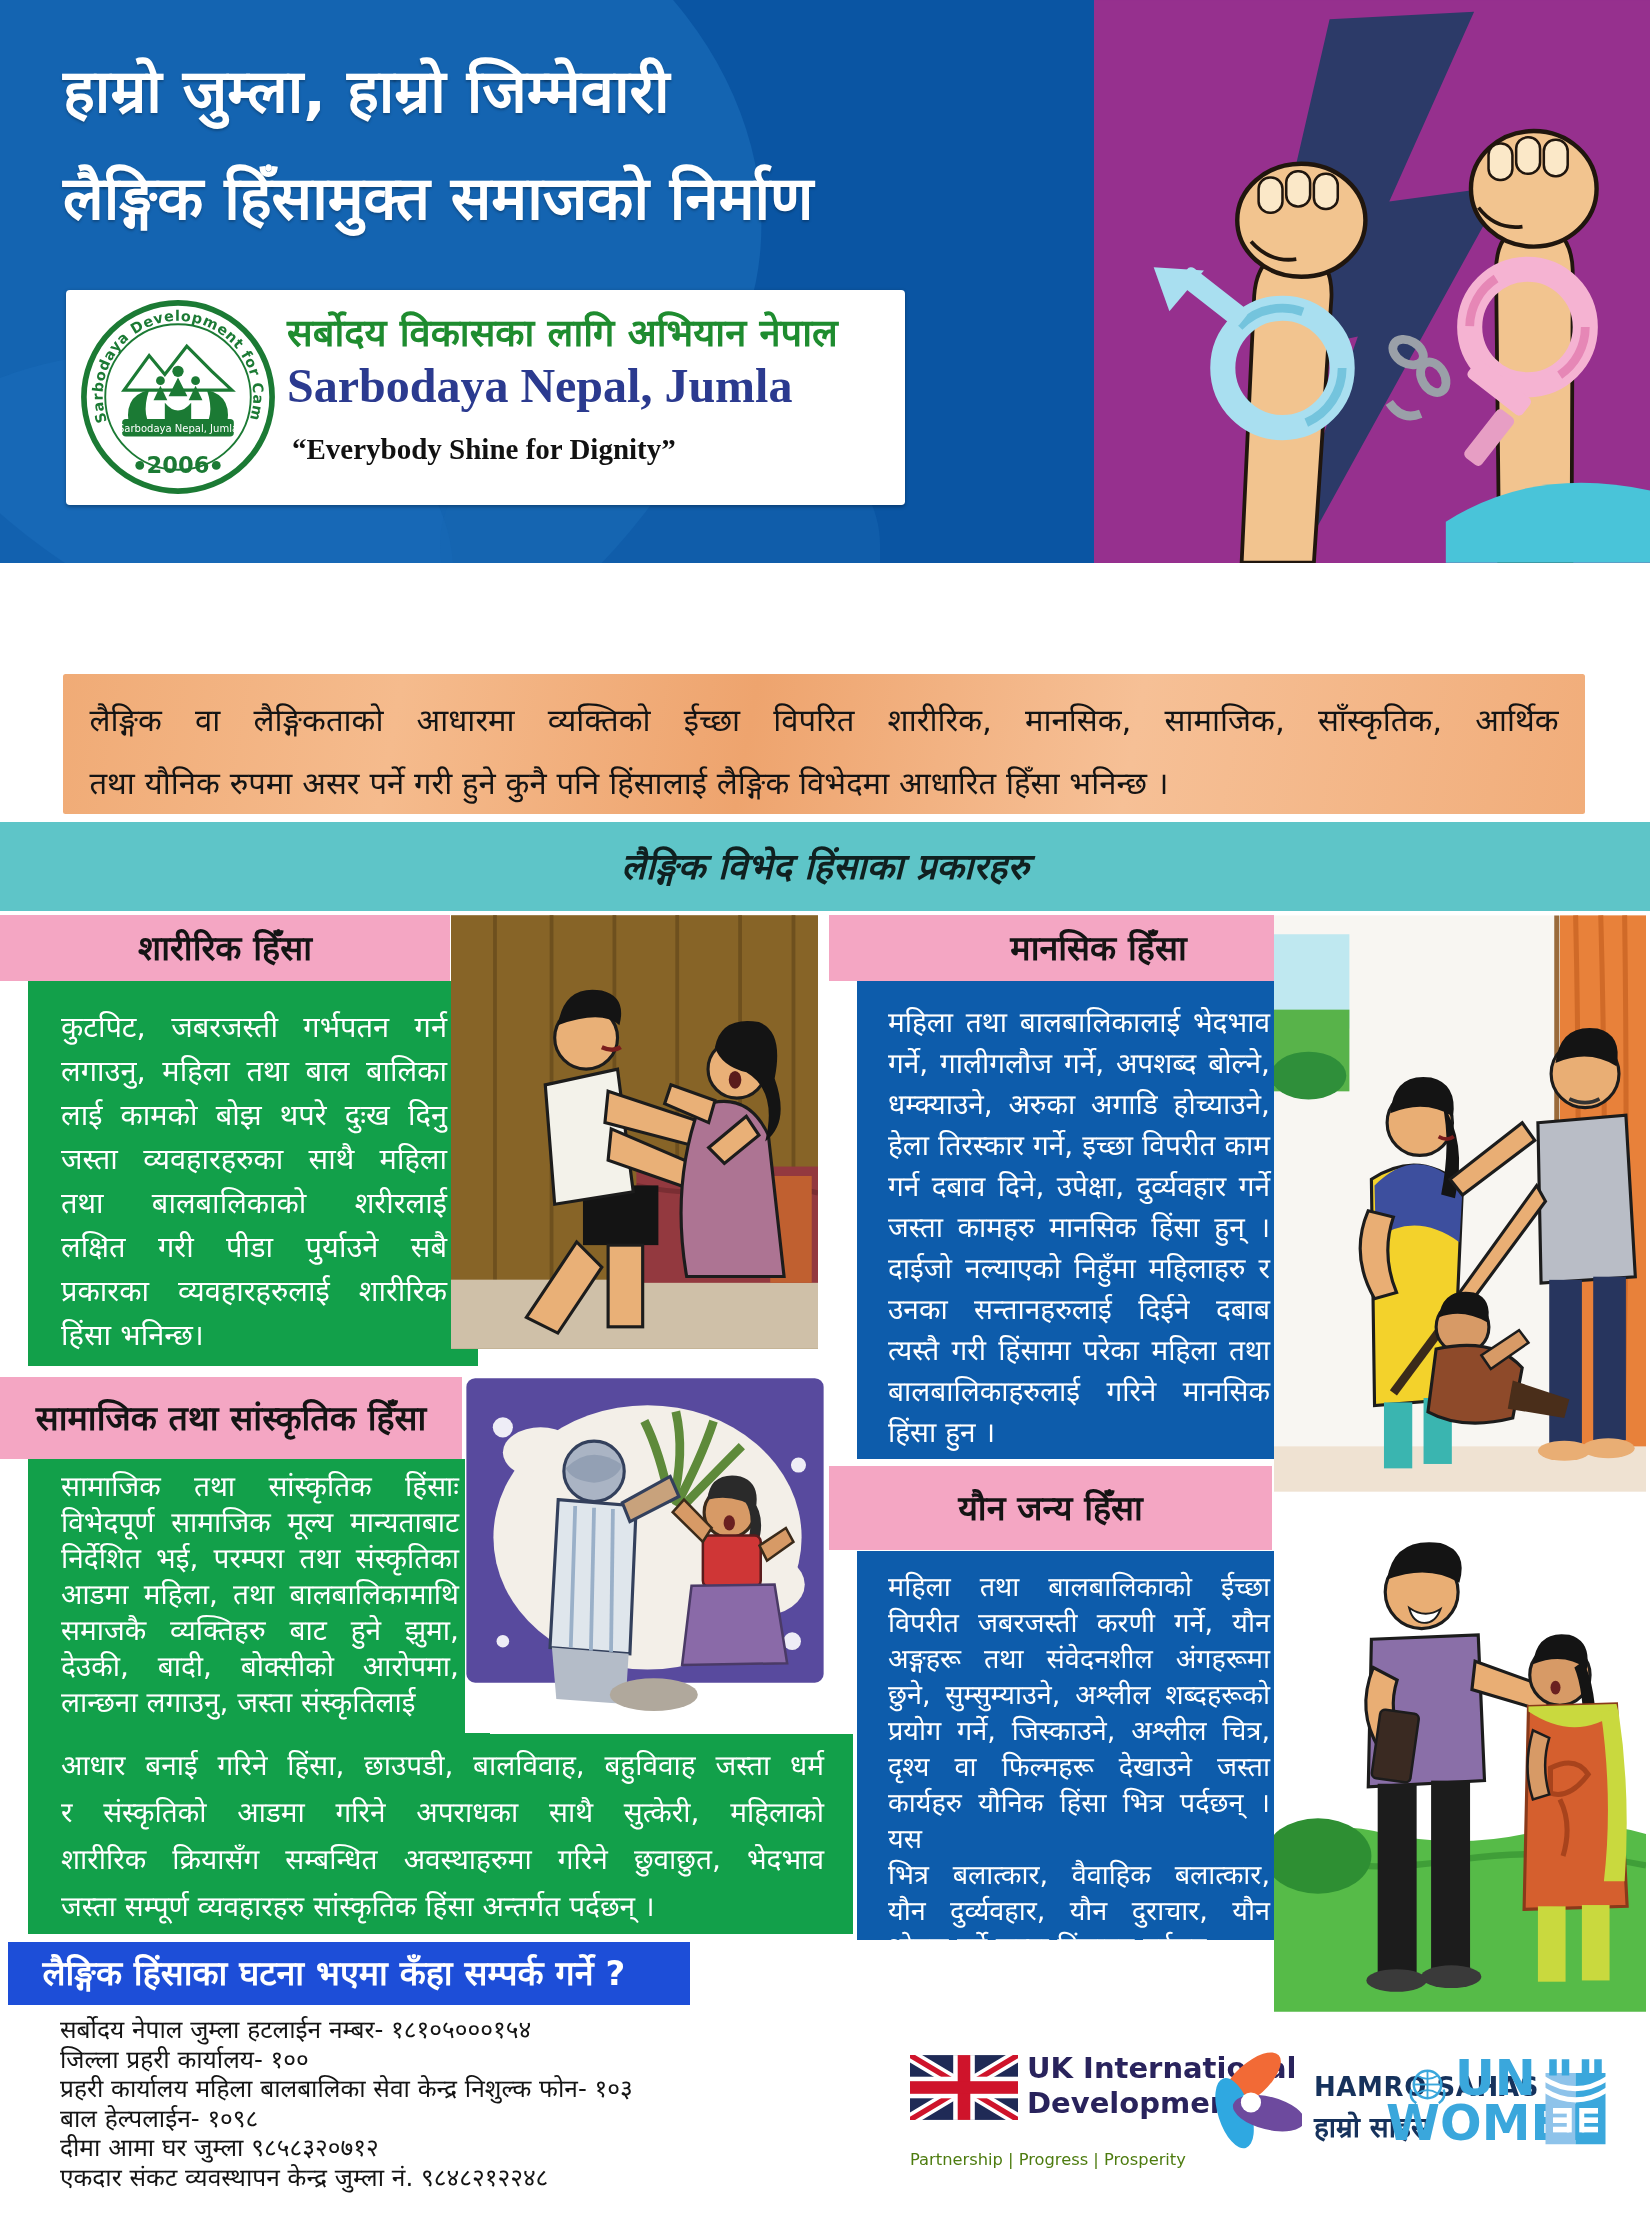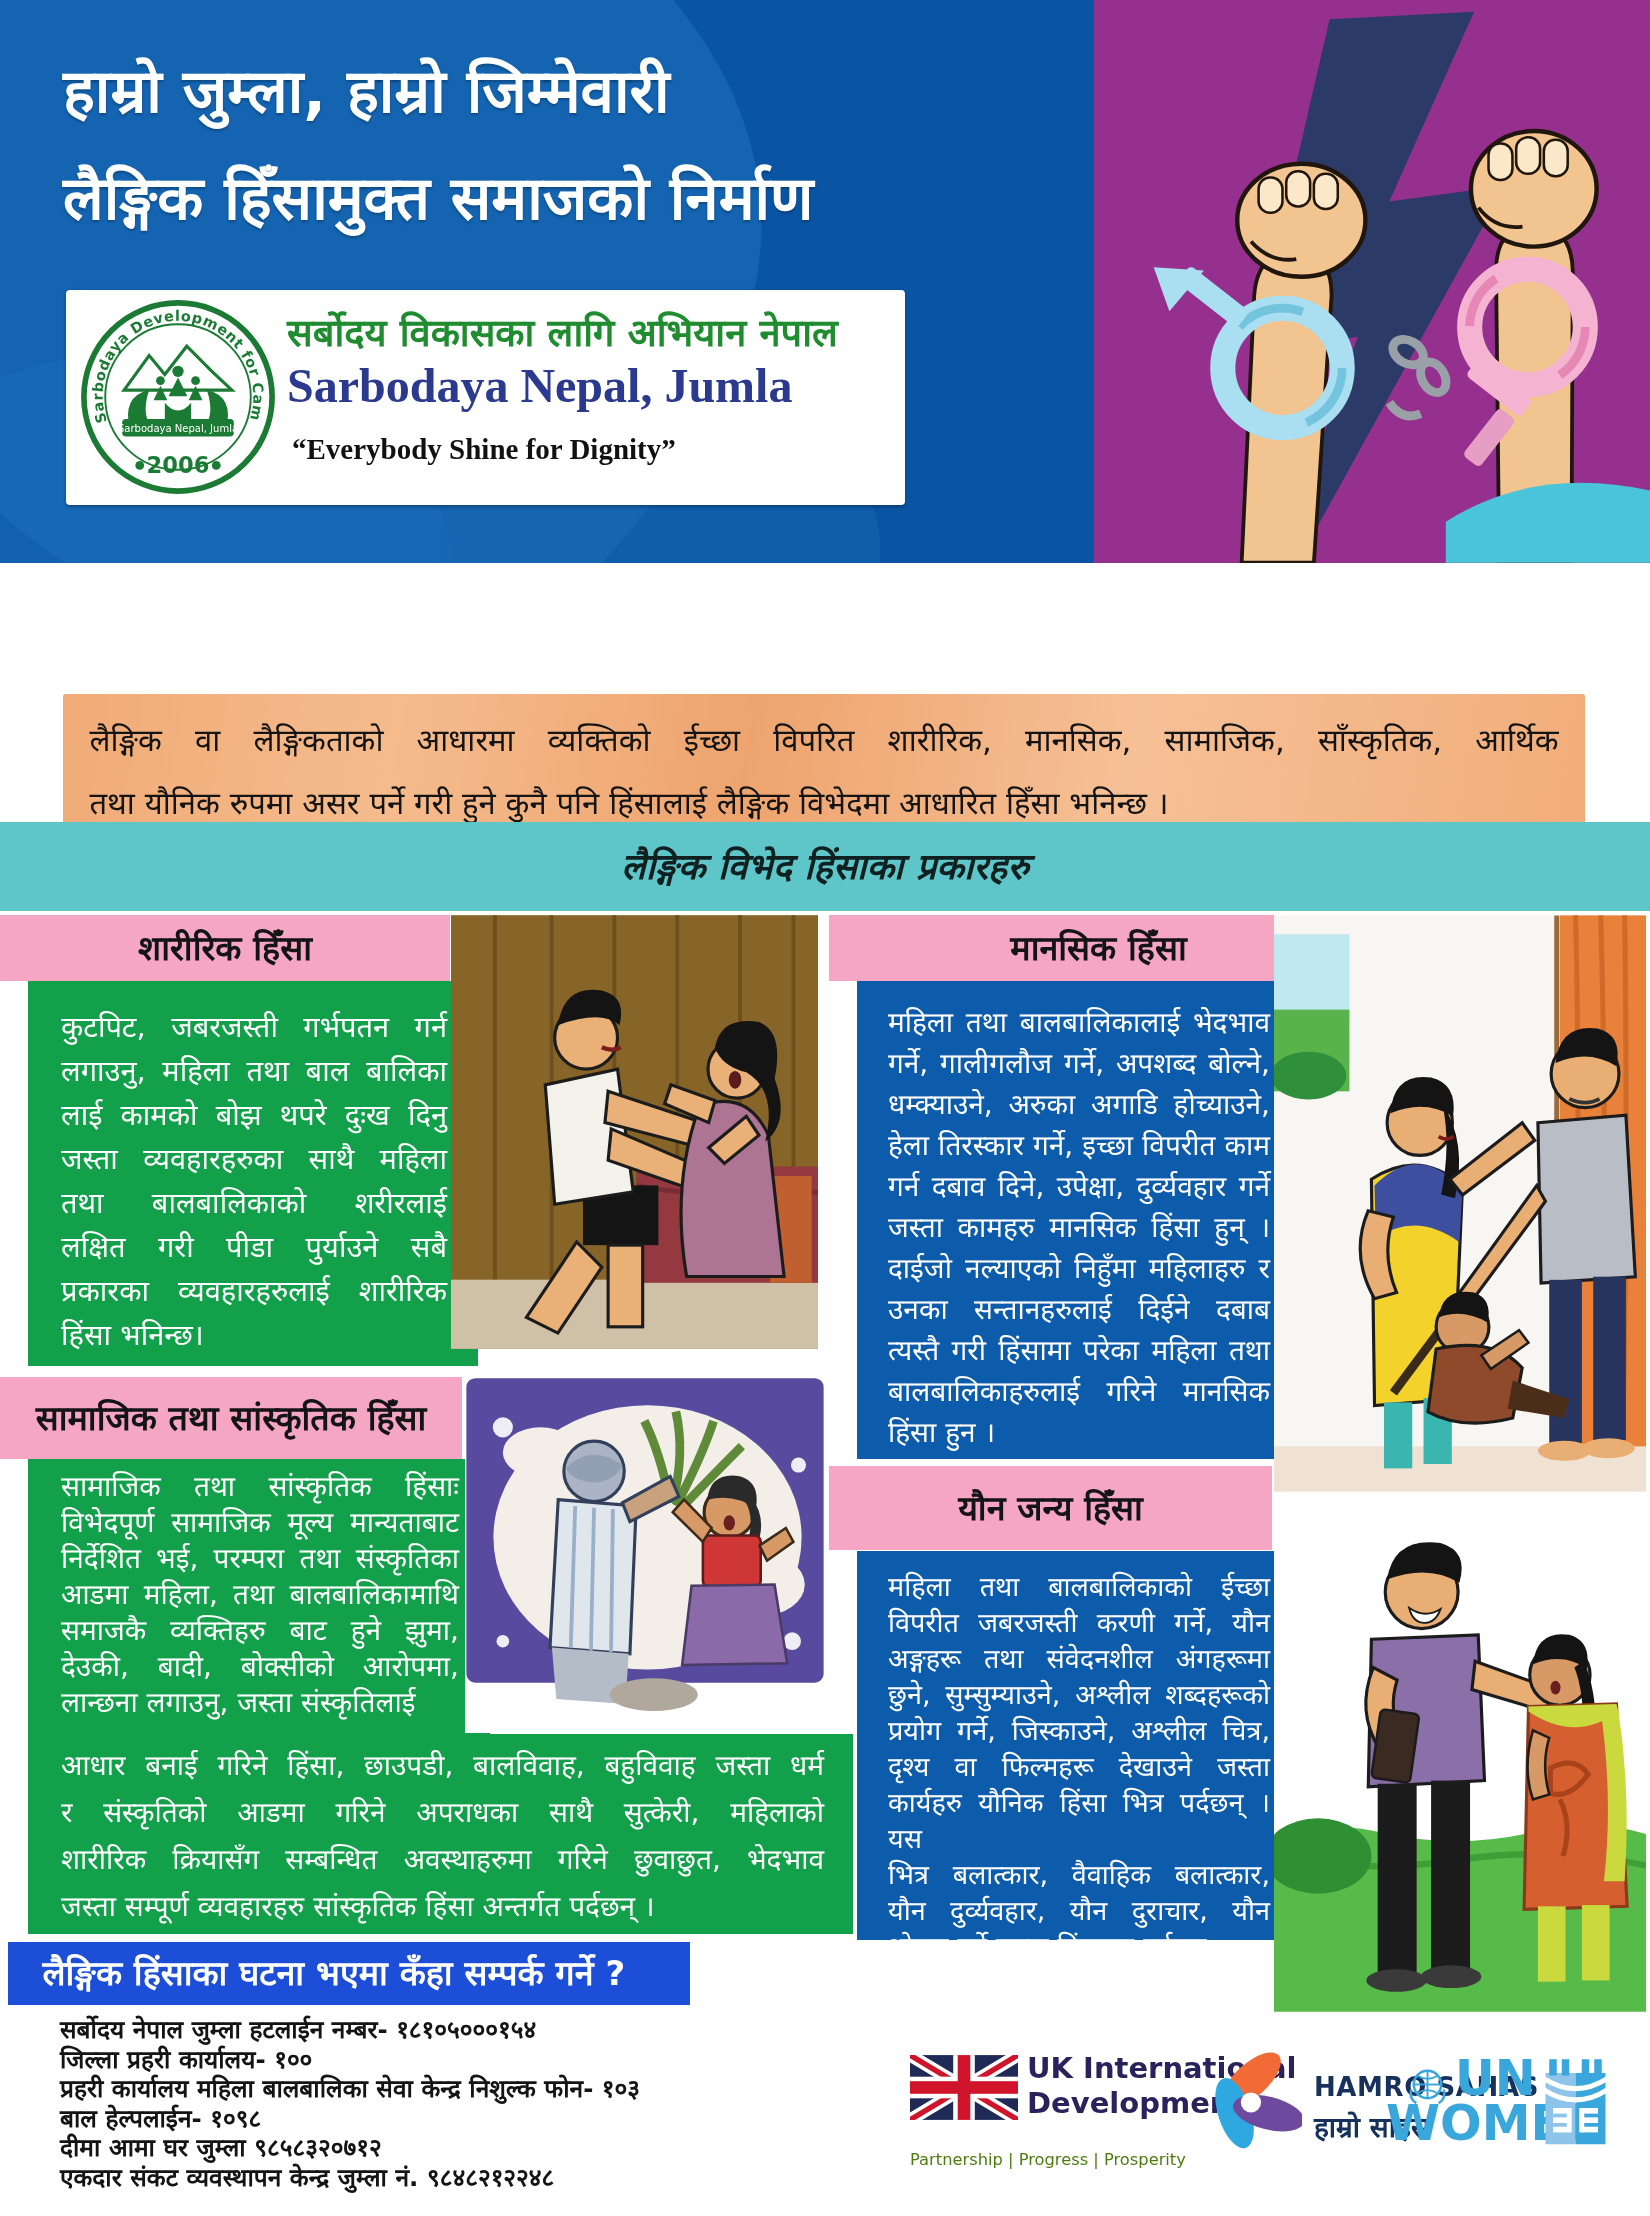--- a/index.html
+++ b/index.html
@@ -24,21 +24,21 @@
   .org-np{left:221px;top:15px;width:604px;color:#1e8c2f;font-weight:700;font-size:38px;white-space:nowrap;}
   .org-en{left:221px;top:68px;width:604px;color:#2b3a8f;font-weight:700;font-size:48px;
           font-family:"Liberation Serif",serif;white-space:nowrap;}
   .org-tag{left:226px;top:143px;width:604px;color:#111111;font-weight:700;font-size:29px;
            font-family:"Liberation Serif",serif;white-space:nowrap;}
 
   .hero{left:1094px;top:0;width:556px;height:563px;background:#96308e;overflow:hidden;}
 
   
   .q-title{left:0;top:582px;width:1650px;text-align:center;color:#b04a96;font-weight:700;font-size:48px;}
-  .orange-box{left:63px;top:694px;width:1522px;height:140px;
+  .orange-box{left:63px;top:674px;width:1522px;height:140px;
       background:linear-gradient(100deg,#f0ab76 0%,#f5bb8d 22%,#eea46e 45%,#f6c096 70%,#f1ad7a 100%);
       border-radius:2.5px;box-sizing:border-box;padding:15px 26.4px 0 26.4px;color:#141414;
       font-size:31px;line-height:63px;overflow:hidden;}
 
   .teal-band{left:0;top:822px;width:1650px;height:89px;background:#5ec5c8;font-style:italic;}
   .teal-band .txt{width:100%;text-align:center;font-size:36px;font-weight:700;color:#102020;line-height:89px;}
 
   
   .type-header{background:#f4a6c3;color:#141414;font-weight:700;font-size:34px;text-align:center;overflow:hidden;}
   .type-body{box-sizing:border-box;color:#ffffff;overflow:hidden;margin-left:28px;}
@@ -62,21 +62,21 @@
 
   .illus{overflow:hidden;background:#ffffff;}
   .illus1{left:451px;top:915px;width:367px;height:434px;}
   .illus2{left:1274px;top:915px;width:372px;height:577px;}
   .illus3{left:465px;top:1377px;width:360px;height:356px;}
   .illus4{left:1274px;top:1504px;width:372px;height:508px;}
 
   
   .contact-h{left:7.5px;top:1942px;width:682px;height:63px;background:#1d4ed8;color:#ffffff;
              font-weight:700;font-size:34px;line-height:63px;padding-left:35px;box-sizing:border-box;}
-  .contact-lines{left:60px;top:2015px;width:880px;color:#141414;font-weight:700;font-size:24.5px;line-height:29.6px;}
+  .contact-lines{left:60px;top:2015px;width:880px;color:#141414;font-weight:400;font-size:24.5px;line-height:29.6px;}
   .contact-lines div{white-space:nowrap;}
 
   .uk-logo{left:910px;top:2051px;width:296px;height:126px;}
   .uk-flag{left:0;top:3.8px;}
   .uk-t1{left:117px;top:0;color:#29235c;font-weight:700;font-size:29px;white-space:nowrap;}
   .uk-t2{left:117px;top:35px;color:#29235c;font-weight:700;font-size:29px;white-space:nowrap;}
   .uk-tag{left:0;top:99px;width:296px;color:#4d7c0f;font-size:16.3px;white-space:nowrap;}
 
   .hs-logo{left:1198px;top:2047px;width:270px;height:119px;}
   .hs-icon{left:0;top:0;}

